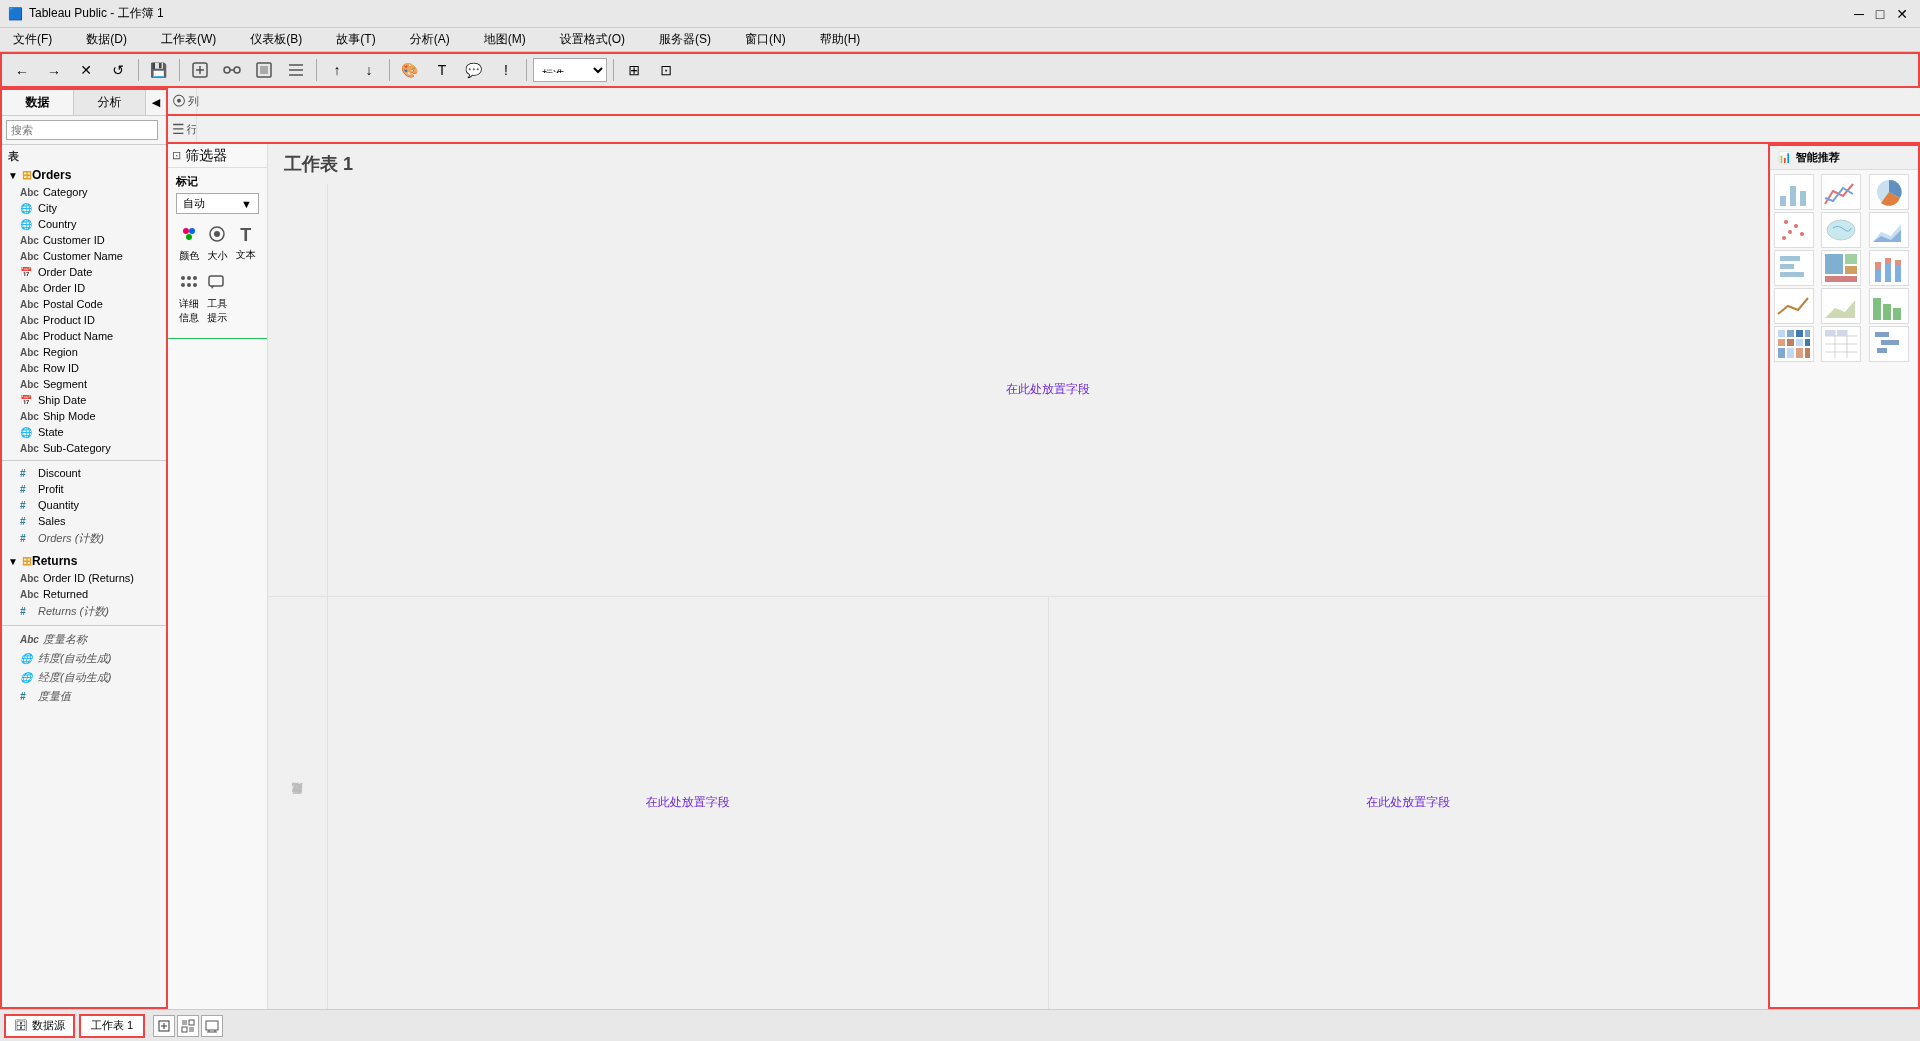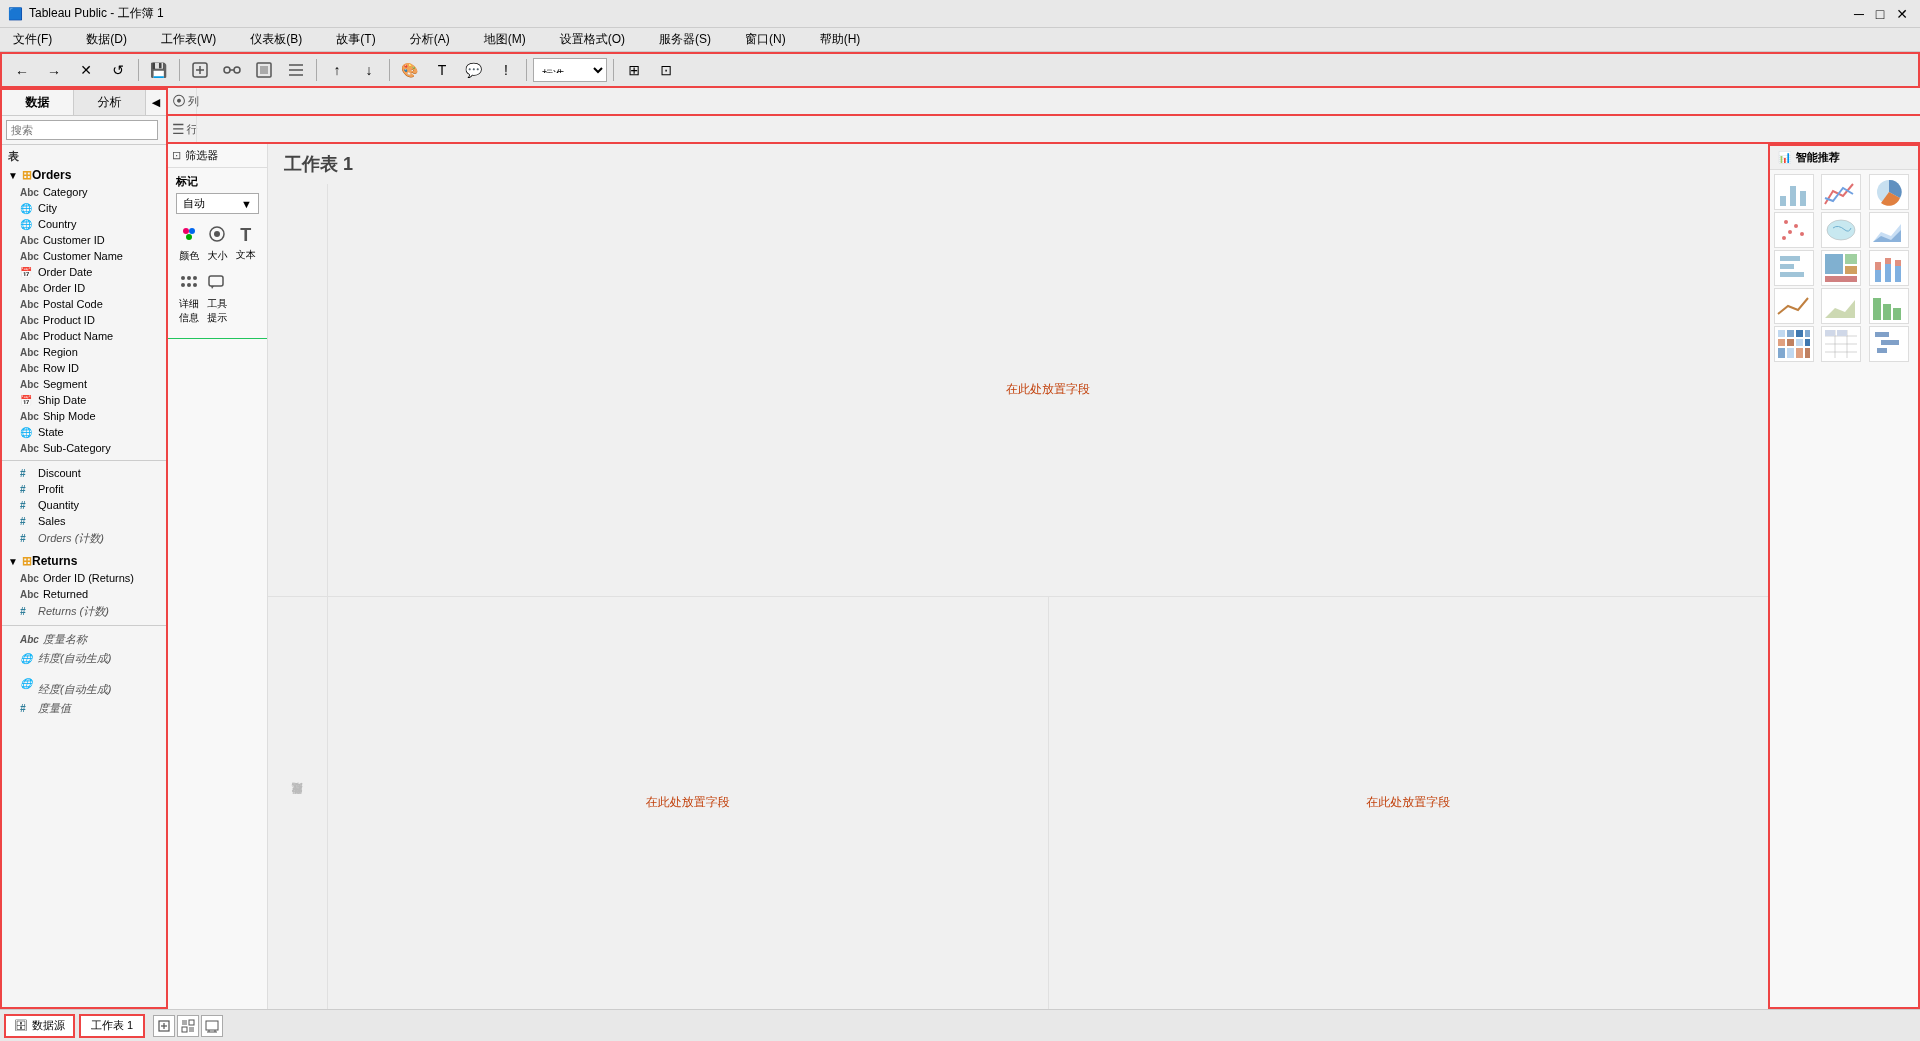--- a/index.html
+++ b/index.html
@@ -381,21 +381,21 @@
       position: relative;
       border-right: 1px solid #e0e0e0;
       display: flex;
       align-items: center;
       justify-content: center;
     }
     .canvas-cell:last-child { border-right: none; }
     .canvas-cell .drop-hint {
       position: static;
       font-size: 12px;
-      color: #c2410c;
+      color: #6d28d9;
     }
 
     .canvas-header-area {
       padding: 8px 16px;
       font-size: 18px;
       font-weight: bold;
       color: #444;
     }
   </style>
 </head>
@@ -623,21 +623,21 @@
       <div class="field-item italic-field">
         <span class="field-icon abc">Abc</span>
         <span style="font-style:italic;">度量名称</span>
       </div>
       <div class="field-item italic-field">
         <span class="field-icon globe">🌐</span>
         <span style="font-style:italic;">纬度(自动生成)</span>
       </div>
       <div class="field-item italic-field">
         <span class="field-icon globe">🌐</span>
-        <span style="font-style:italic;margin-top:12px;">经度(自动生成)</span>
+        <span style="font-style:italic;">经度(自动生成)</span>
       </div>
       <div class="field-item italic-field">
         <span class="field-icon hash">#</span>
         <span style="font-style:italic;">度量值</span>
       </div>
     </div>
   </div>
 
   <div style="display:flex;flex:1;flex-direction:column;">
 
@@ -656,21 +656,21 @@
       </div>
       <div class="shelf-area"></div>
     </div>
 
     <div class="middle-panel">
 
       <div class="marks-panel">
 
         <div class="filter-shelf">
           <span style="font-size:11px;color:#555;margin-right:4px;">⊡</span>
-          <span style="font-size:11px;">筛选器</span>
+          <span style="font-size:14px;">筛选器</span>
         </div>
 
         <div class="marks-card">
           <div class="marks-header">标记</div>
           <div class="marks-type-dropdown">
             <span>自动</span>
             <span>▼</span>
           </div>
           <div class="marks-buttons">
             <div class="marks-btn">

